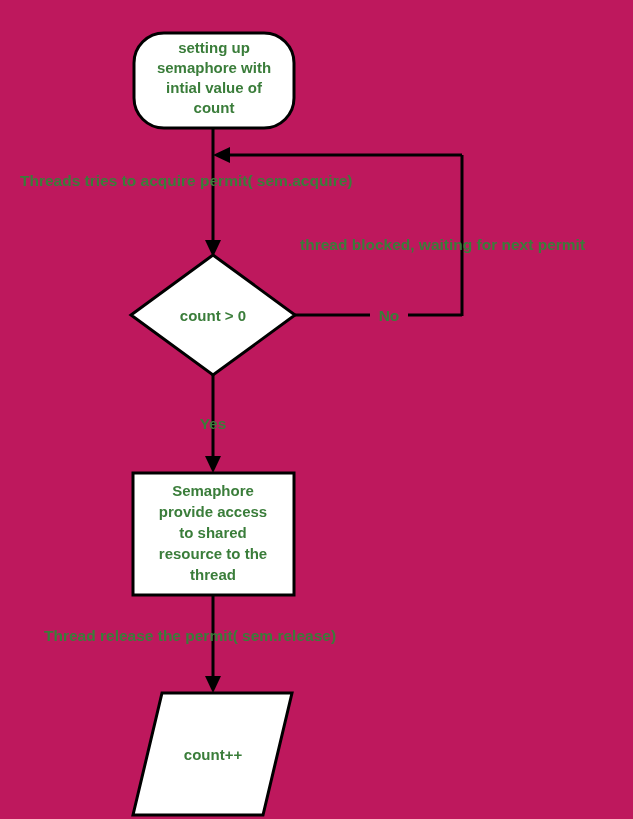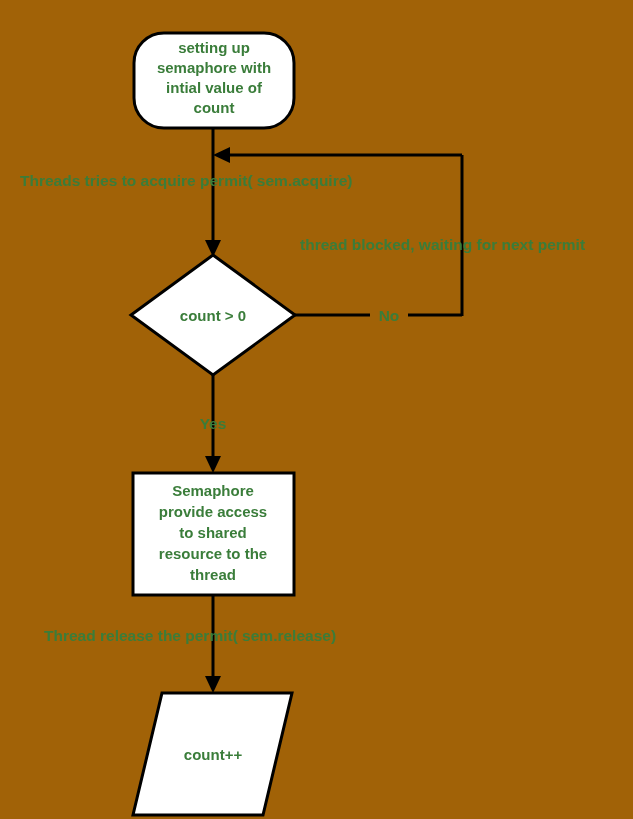--- a/index.html
+++ b/index.html
@@ -4,21 +4,21 @@
 <style>
   html, body {
     margin: 0;
     padding: 0;
     background: #ffffff;
   }
   #canvas {
     position: relative;
     width: 633px;
     height: 819px;
-    background: #a16207;
+    background: #be185d;
     overflow: hidden;
     font-family: "Liberation Sans", sans-serif;
   }
   #flow-svg {
     position: absolute;
     left: 0;
     top: 0;
     width: 633px;
     height: 819px;
   }

